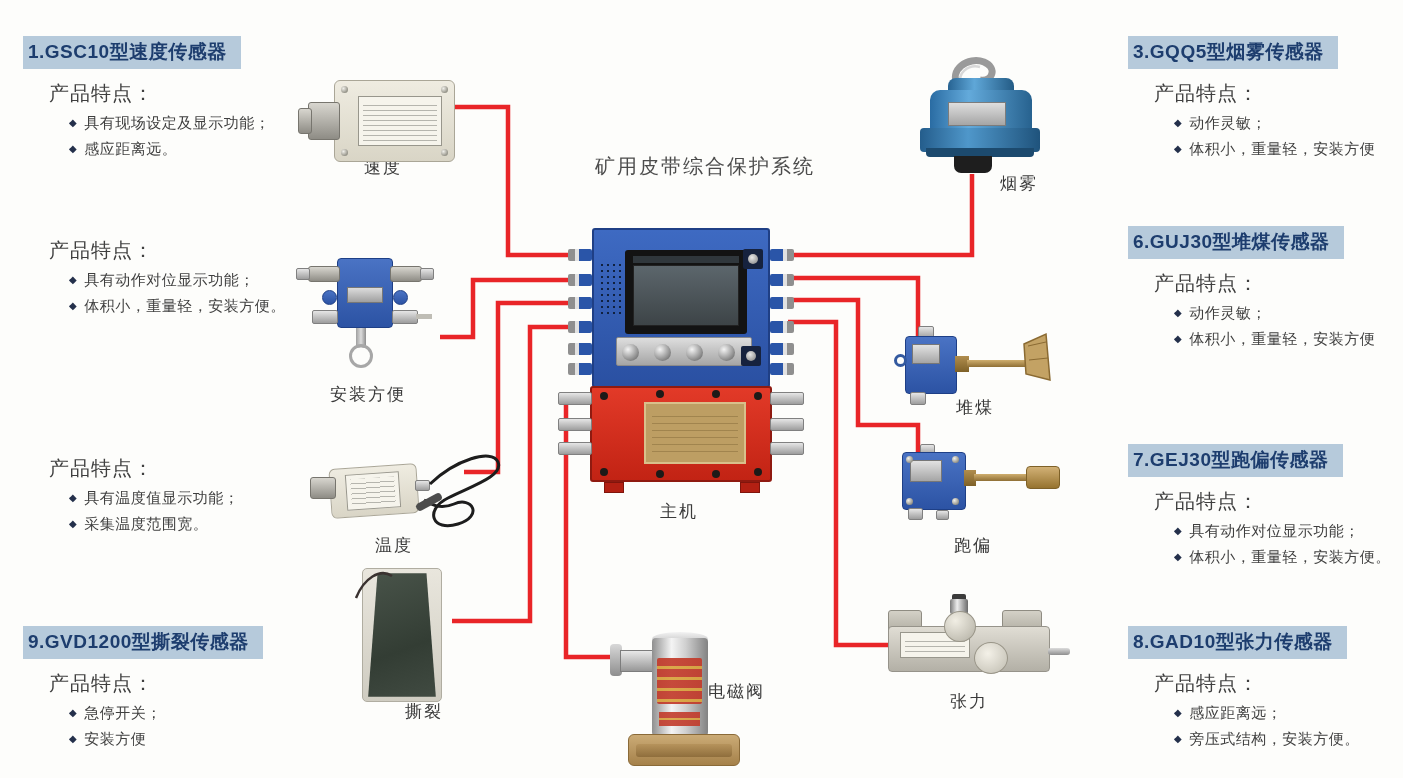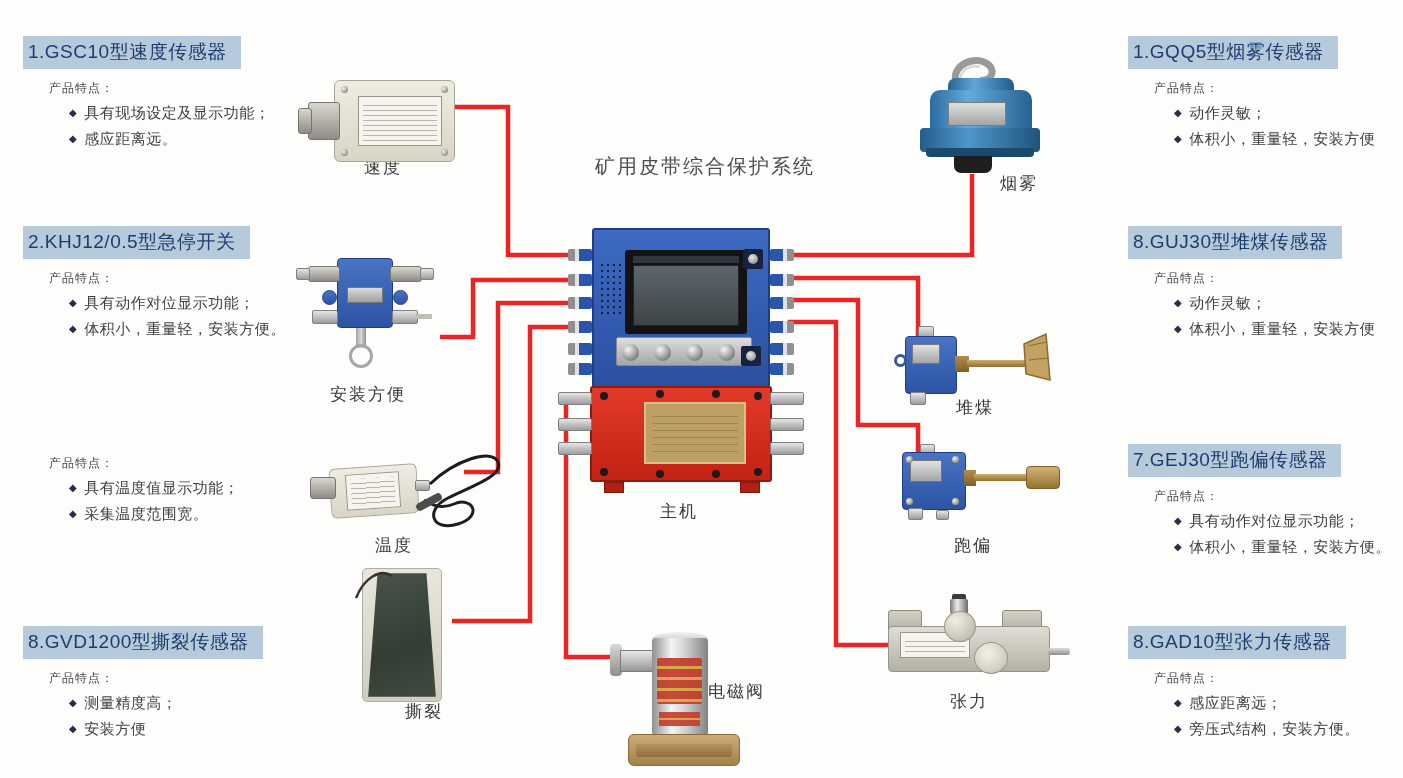--- a/index.html
+++ b/index.html
@@ -2,23 +2,23 @@
 <html><head>
 <meta charset="utf-8">
 <style>
   *{margin:0;padding:0;box-sizing:border-box}
   html,body{background:#ffffff}
   body{font-family:"Liberation Sans","DejaVu Sans",sans-serif;}
   .canvas{position:relative;width:1403px;height:778px;background:#fdfdfb;overflow:hidden}
 
   
   .block{position:absolute;width:335px}
-  .bh{display:inline-block;font-size:19px;font-weight:normal;color:#1d3d6e;
+  .bh{display:inline-block;font-size:19px;font-weight:bold;color:#1d3d6e;
       background:#b6cadb;padding:4px 14px 5px 5px;line-height:1.25;letter-spacing:.5px}
-  .intro{margin:11px 0 3px 26px;font-size:12px;color:#3f3f3f;letter-spacing:1px}
+  .intro{margin:11px 0 3px 26px;font-size:20px;color:#3f3f3f;letter-spacing:1px}
   .feat{margin:7px 0 0 46px;font-size:15px;color:#3f3f3f;display:flex;align-items:baseline;letter-spacing:.5px}
   .dm{font-size:10px;color:#24304b;margin-right:7px;transform:translateY(-2px)}
 
   
   .abs{position:absolute}
   .dlabel{position:absolute;font-size:17px;color:#3a3a3a;letter-spacing:2px;white-space:nowrap}
   .title{position:absolute;font-size:20px;color:#4c4c4c;letter-spacing:2px;white-space:nowrap}
   .ivory{background:linear-gradient(180deg,#efece1,#d9d5c6);border:1px solid #aaa697;border-radius:6px}
   .plate-sm{background:#f6f4ec;border:1px solid #98968c}
   .plate-sm::before{content:"";position:absolute;inset:4px;
@@ -90,21 +90,20 @@
         <span class="dm">◆</span>
         <span>具有现场设定及显示功能；</span>
       </div>
     <div class="feat">
         <span class="dm">◆</span>
         <span>感应距离远。</span>
       </div>
   </section>
 
   <section class="block" style="left:23px;top:226px">
-    <h2 class="bh">2.KHJ12/0.5型急停开关</h2>
     <div class="intro">产品特点：</div>
     <div class="feat">
         <span class="dm">◆</span>
         <span>具有动作对位显示功能；</span>
       </div>
     <div class="feat">
         <span class="dm">◆</span>
         <span>体积小，重量轻，安装方便。</span>
       </div>
   </section>
@@ -115,47 +114,47 @@
         <span class="dm">◆</span>
         <span>具有温度值显示功能；</span>
       </div>
     <div class="feat">
         <span class="dm">◆</span>
         <span>采集温度范围宽。</span>
       </div>
   </section>
 
   <section class="block" style="left:23px;top:626px">
-    <h2 class="bh">8.GVD1200型撕裂传感器</h2>
-    <div class="intro">产品特点：</div>
-    <div class="feat">
-        <span class="dm">◆</span>
-        <span>测量精度高；</span>
+    <h2 class="bh">9.GVD1200型撕裂传感器</h2>
+    <div class="intro">产品特点：</div>
+    <div class="feat">
+        <span class="dm">◆</span>
+        <span>急停开关；</span>
       </div>
     <div class="feat">
         <span class="dm">◆</span>
         <span>安装方便</span>
       </div>
   </section>
 
   <section class="block" style="left:1128px;top:36px">
-    <h2 class="bh">1.GQQ5型烟雾传感器</h2>
+    <h2 class="bh">3.GQQ5型烟雾传感器</h2>
     <div class="intro">产品特点：</div>
     <div class="feat">
         <span class="dm">◆</span>
         <span>动作灵敏；</span>
       </div>
     <div class="feat">
         <span class="dm">◆</span>
         <span>体积小，重量轻，安装方便</span>
       </div>
   </section>
 
   <section class="block" style="left:1128px;top:226px">
-    <h2 class="bh">8.GUJ30型堆煤传感器</h2>
+    <h2 class="bh">6.GUJ30型堆煤传感器</h2>
     <div class="intro">产品特点：</div>
     <div class="feat">
         <span class="dm">◆</span>
         <span>动作灵敏；</span>
       </div>
     <div class="feat">
         <span class="dm">◆</span>
         <span>体积小，重量轻，安装方便</span>
       </div>
   </section>

